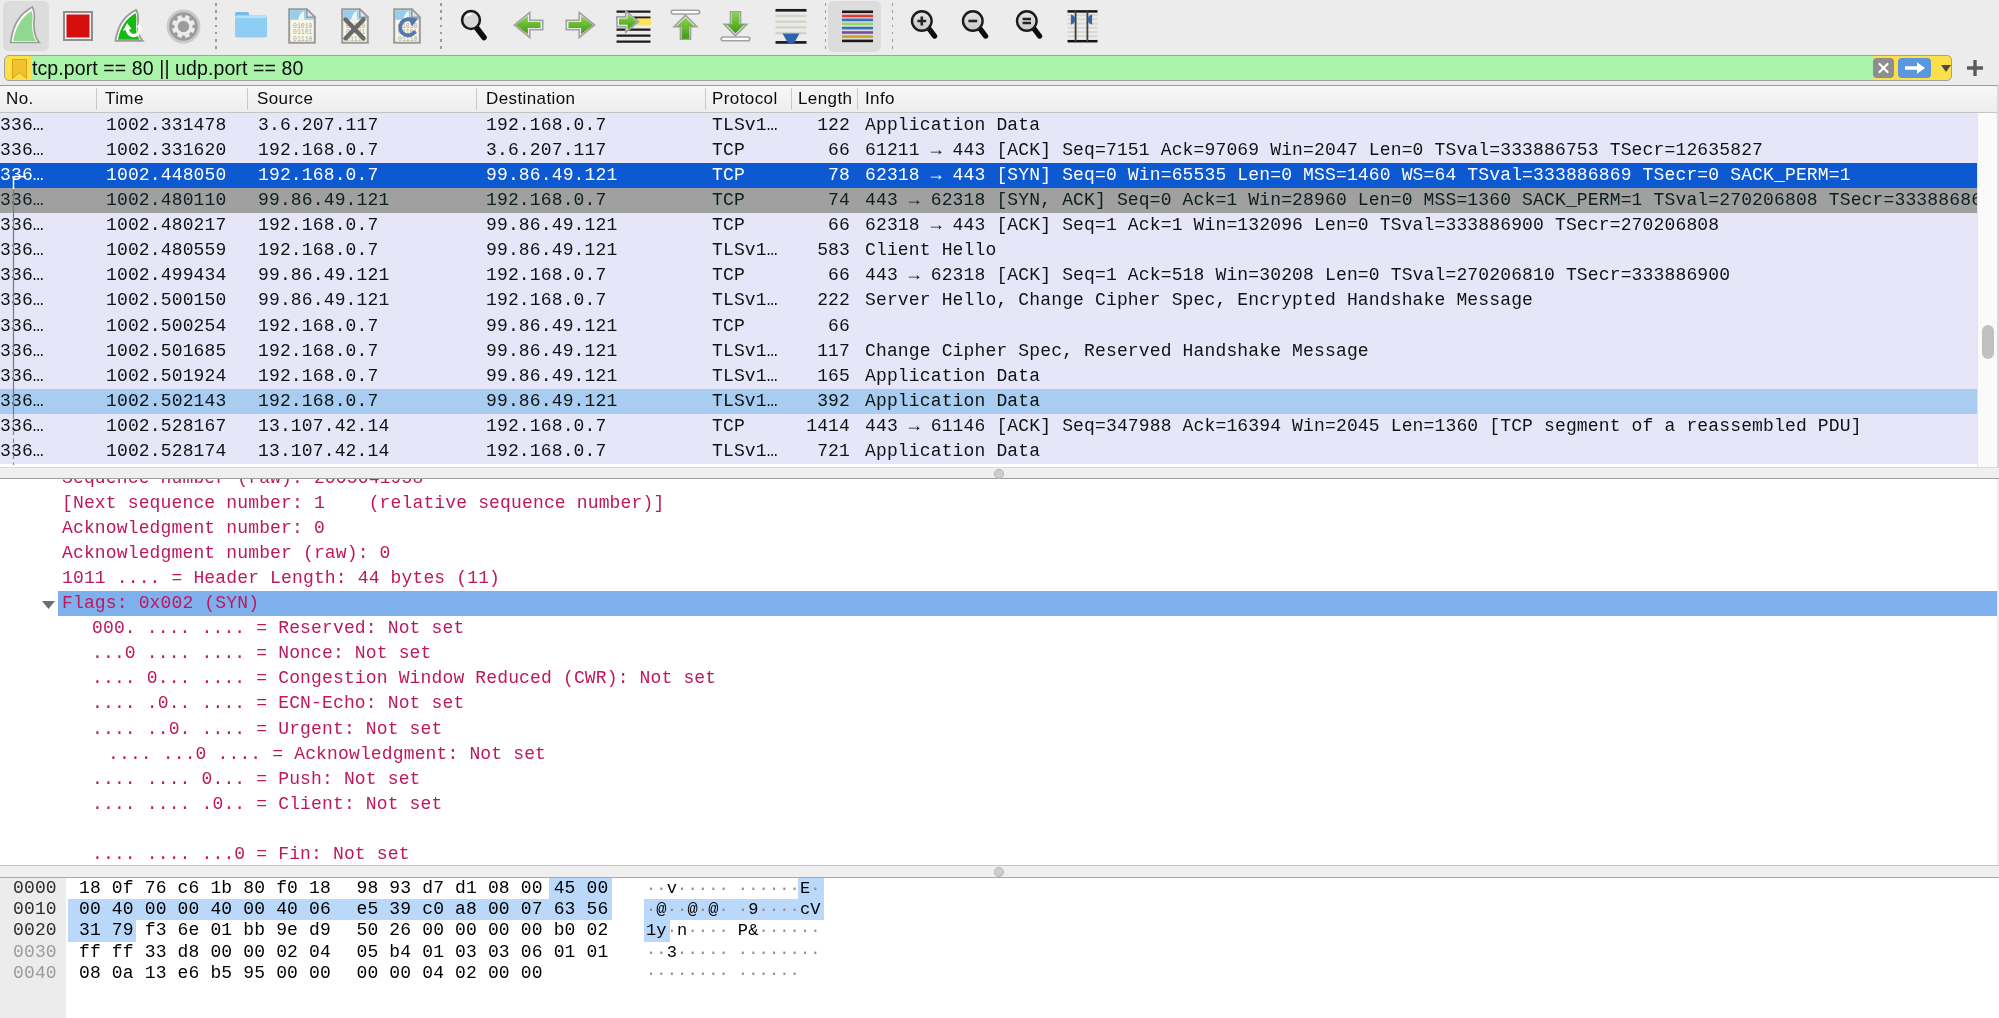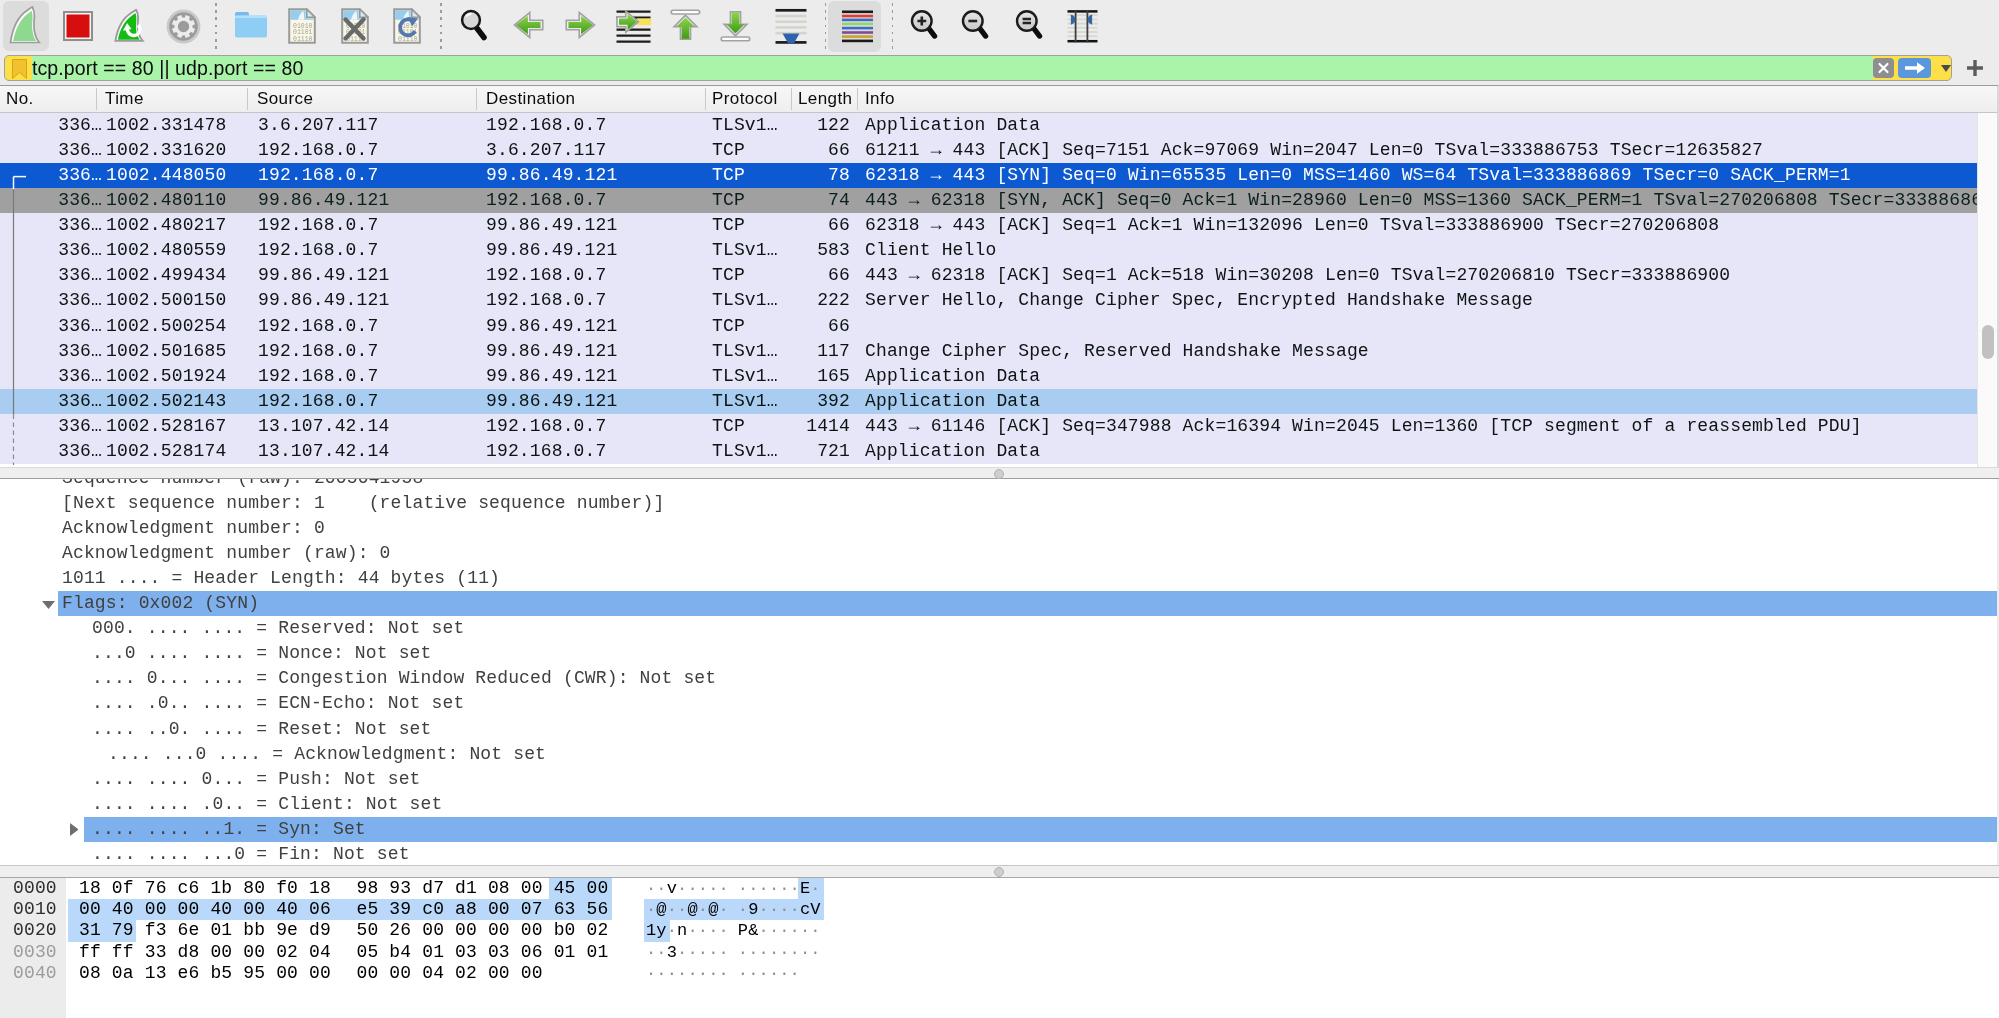--- a/index.html
+++ b/index.html
@@ -20,31 +20,31 @@
 #plist{position:absolute;left:0;top:85px;width:1999px;height:382px;background:#fff;border-top:1px solid #9b9b9b;border-right:2px solid #d8d8d8}
 #phead{position:absolute;left:0;top:0;width:1997px;height:27px;background:linear-gradient(#f7f7f7,#eeeeee);border-bottom:1px solid #c4c4c4;font-size:17px;color:#0b0b0b}
 #phead span{position:absolute;top:0;line-height:26px;letter-spacing:0.4px}
 #phead i{position:absolute;top:2px;width:1px;height:22px;background:#c9c9c9}
 .prow{position:absolute;left:0;width:1977px;font-size:18px;line-height:25px;white-space:pre;overflow:hidden;color:#0c1414}
 .prow span{position:absolute;top:0;line-height:25px}
 .lav{background:#e7e6f8}
 .sel{background:#0d59d1;color:#fff}
 .gry{background:#a0a0a0;color:#0c1e1e}
 .lbl{background:#a9ccf1}
-.cno{left:8px;width:94px;text-align:right}
+.cno{left:0;width:94px;text-align:left}
 .ct{left:106px}.cs{left:258px}.cd{left:486px}.cp{left:712px}
 .cl{left:770px;width:80px;text-align:right}
 .ci{left:865px;width:1112px;overflow:hidden}
 #pscroll{position:absolute;left:1977px;top:27px;width:20px;height:355px;background:#fafafa;border-left:1px solid #e4e4e4}
 #pthumb{position:absolute;left:4px;top:212px;width:12px;height:34px;background:#c1c1c1;border-radius:6px}
 
 .split{position:absolute;left:0;width:1999px;background:#efefef}
 .knob{position:absolute;left:994px;width:10px;height:10px;border-radius:50%;background:#cecece;border:1px solid #b2b2b2}
 
-#dpane{position:absolute;left:0;top:479px;width:1997px;height:386px;background:#fff;overflow:hidden;font-size:18px;color:#404040}
+#dpane{position:absolute;left:0;top:479px;width:1997px;height:386px;background:#fff;overflow:hidden;font-size:18px;color:#be185d}
 .dline{position:absolute;left:0;width:1997px;height:25px;line-height:25px;white-space:pre}
 .dhl{background:#7fb0ee}
 .dtxt{position:absolute;top:0;line-height:25px}
 
 #hpane{position:absolute;left:0;top:877px;width:1999px;height:141px;background:#fff;border-top:1px solid #a8a8a8;font-size:18px}
 #hoff{position:absolute;left:0;top:0;width:66px;height:141px;background:#ececec}
 .hrow{position:absolute;height:21px;line-height:21px;white-space:pre}
 .hl{background:#b9d8fa}
 .dim{color:#9c9c9c}
 .hrow i{font-style:normal;color:#8e8e8e}
@@ -288,27 +288,24 @@
 <div class="dline" style="top:37.0px"><span class="dtxt mono" style="left:62px">Acknowledgment number: 0</span></div>
 <div class="dline" style="top:62.1px"><span class="dtxt mono" style="left:62px">Acknowledgment number (raw): 0</span></div>
 <div class="dline" style="top:87.1px"><span class="dtxt mono" style="left:62px">1011 .... = Header Length: 44 bytes (11)</span></div>
 <div class="dline" style="top:112.2px"><div class="dhl abs" style="left:58px;top:0;width:1939px;height:25px"></div><svg class="abs" style="left:42px;top:9.5px" width="13" height="8" viewBox="0 0 13 8">
         <path d="M0,0 h13 l-6.5,8 z" fill="#6e6e6e"></path>
       </svg><span class="dtxt mono" style="left:62px">Flags: 0x002 (SYN)</span></div>
 <div class="dline" style="top:137.3px"><span class="dtxt mono" style="left:92px">000. .... .... = Reserved: Not set</span></div>
 <div class="dline" style="top:162.3px"><span class="dtxt mono" style="left:92px">...0 .... .... = Nonce: Not set</span></div>
 <div class="dline" style="top:187.4px"><span class="dtxt mono" style="left:92px">.... 0... .... = Congestion Window Reduced (CWR): Not set</span></div>
 <div class="dline" style="top:212.4px"><span class="dtxt mono" style="left:92px">.... .0.. .... = ECN-Echo: Not set</span></div>
-<div class="dline" style="top:237.5px"><span class="dtxt mono" style="left:92px">.... ..0. .... = Reset: Not set</span></div>
+<div class="dline" style="top:237.5px"><span class="dtxt mono" style="left:92px">.... ..0. .... = Urgent: Not set</span></div>
 <div class="dline" style="top:262.6px"><span class="dtxt mono" style="left:108px">.... ...0 .... = Acknowledgment: Not set</span></div>
 <div class="dline" style="top:287.6px"><span class="dtxt mono" style="left:92px">.... .... 0... = Push: Not set</span></div>
 <div class="dline" style="top:312.7px"><span class="dtxt mono" style="left:92px">.... .... .0.. = Client: Not set</span></div>
-<div class="dline" style="top:337.7px"><div class="dhl abs" style="left:84px;top:0;width:1913px;height:25px"></div><svg class="abs" style="left:69.5px;top:6px" width="8.5" height="13" viewBox="0 0 8.5 13">
-        <path d="M0,0 v13 l8.5,-6.5 z" fill="#6e6e6e"></path>
-      </svg><span class="dtxt mono" style="left:92px">.... .... ..1. = Syn: Set</span></div>
 <div class="dline" style="top:362.8px"><span class="dtxt mono" style="left:92px">.... .... ...0 = Fin: Not set</span></div>
   </div>
 <div class="split" style="top:865px;height:12px;border-top:1px solid #c6c6c6">
     <div class="knob" style="top:1px"></div>
   </div>
 <div id="hpane">
     <div id="hoff"></div>
 <div class="hl abs" style="left:549px;top:0.0px;width:63px;height:21.2px"></div>
 <div class="hl abs" style="left:68px;top:21.2px;width:544px;height:21.2px"></div>
 <div class="hl abs" style="left:68px;top:42.4px;width:68px;height:21.2px"></div>

